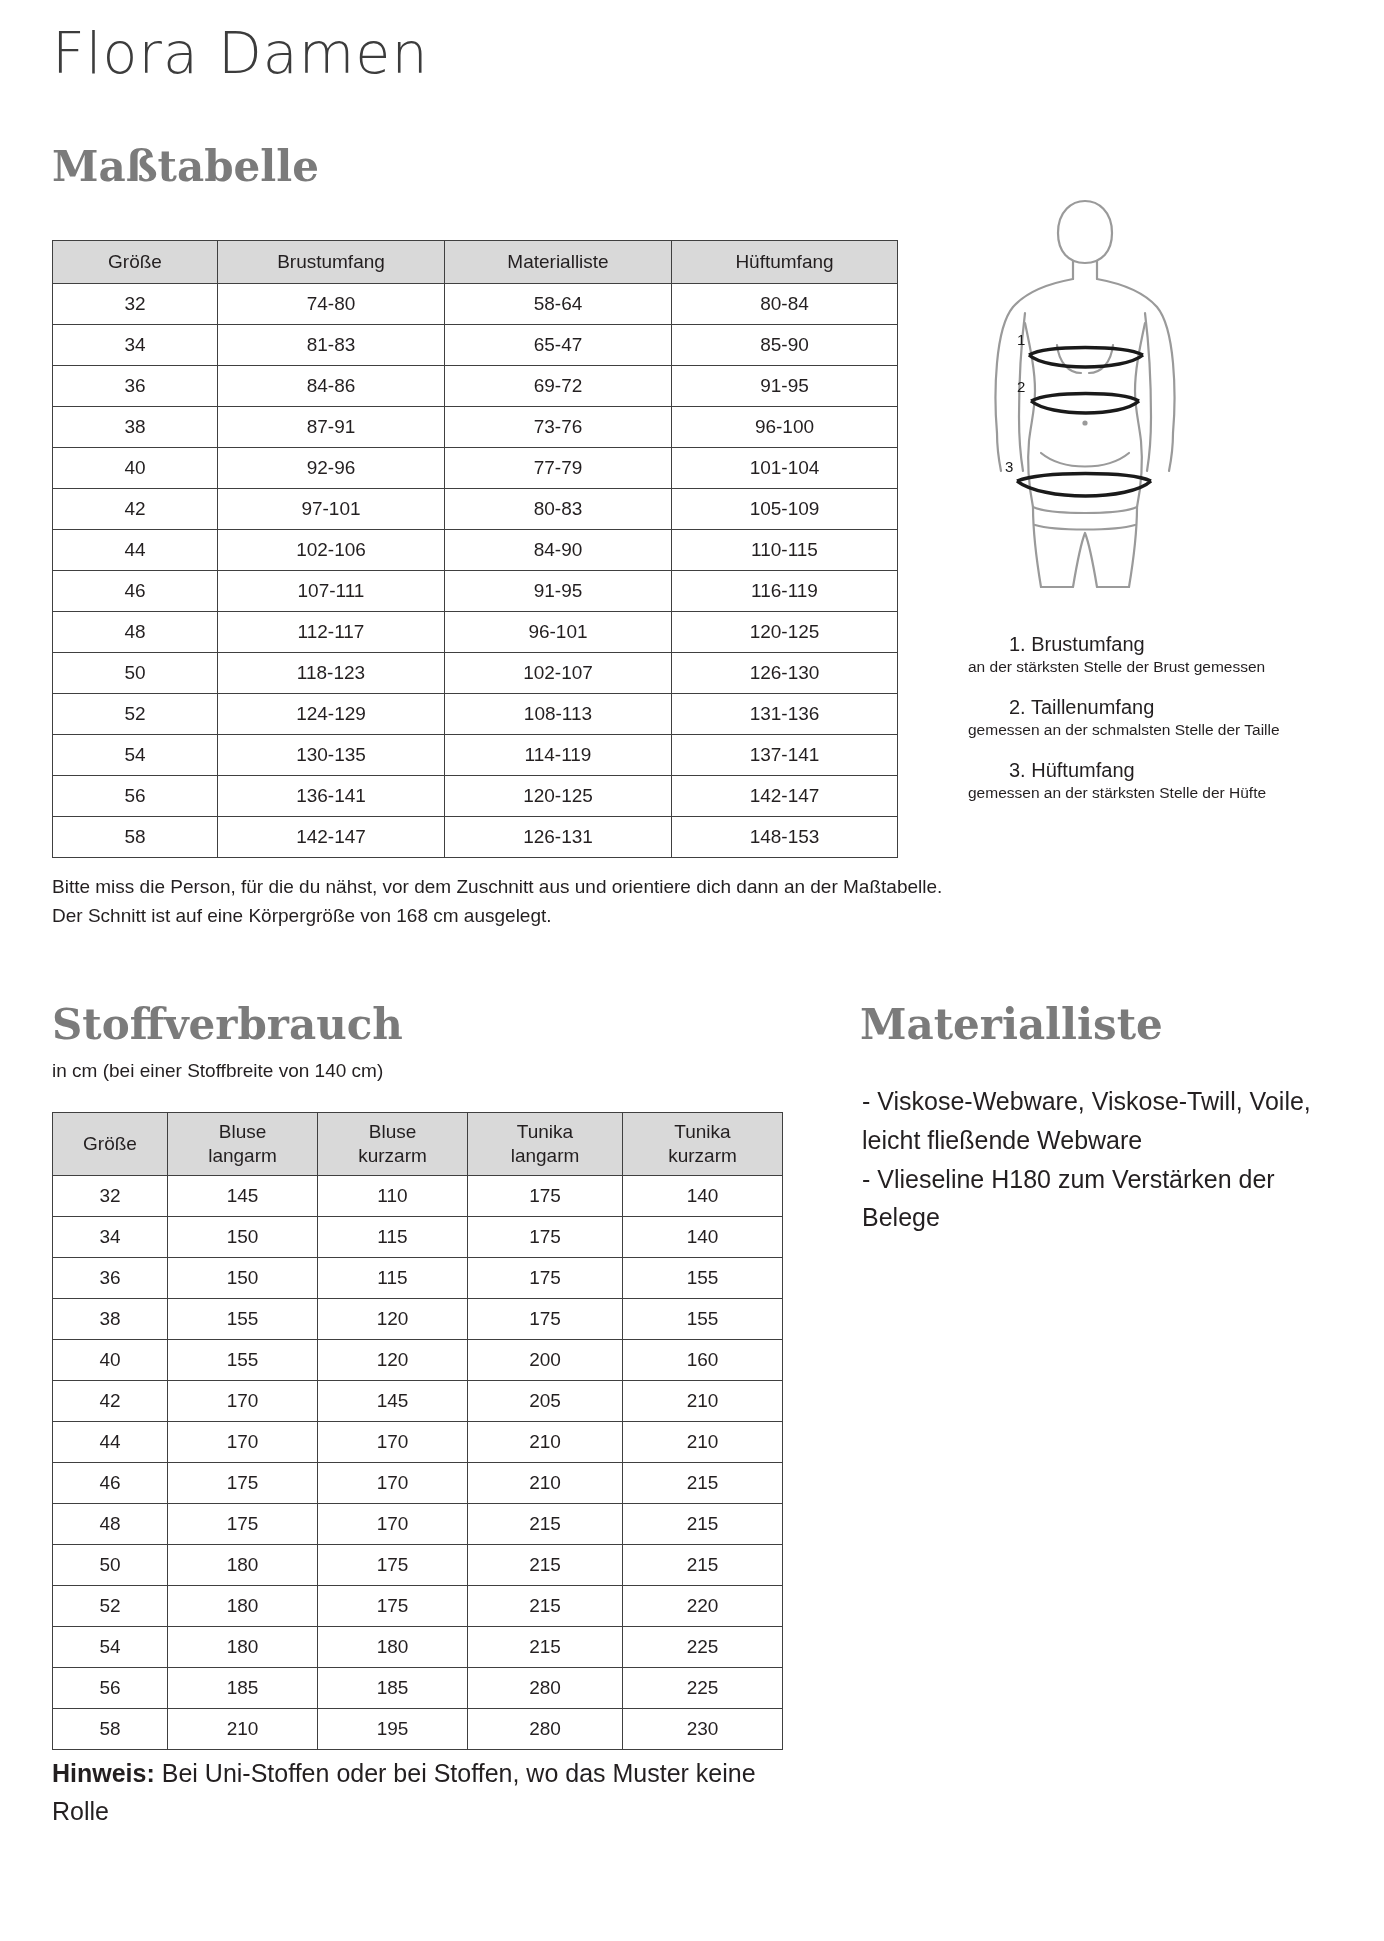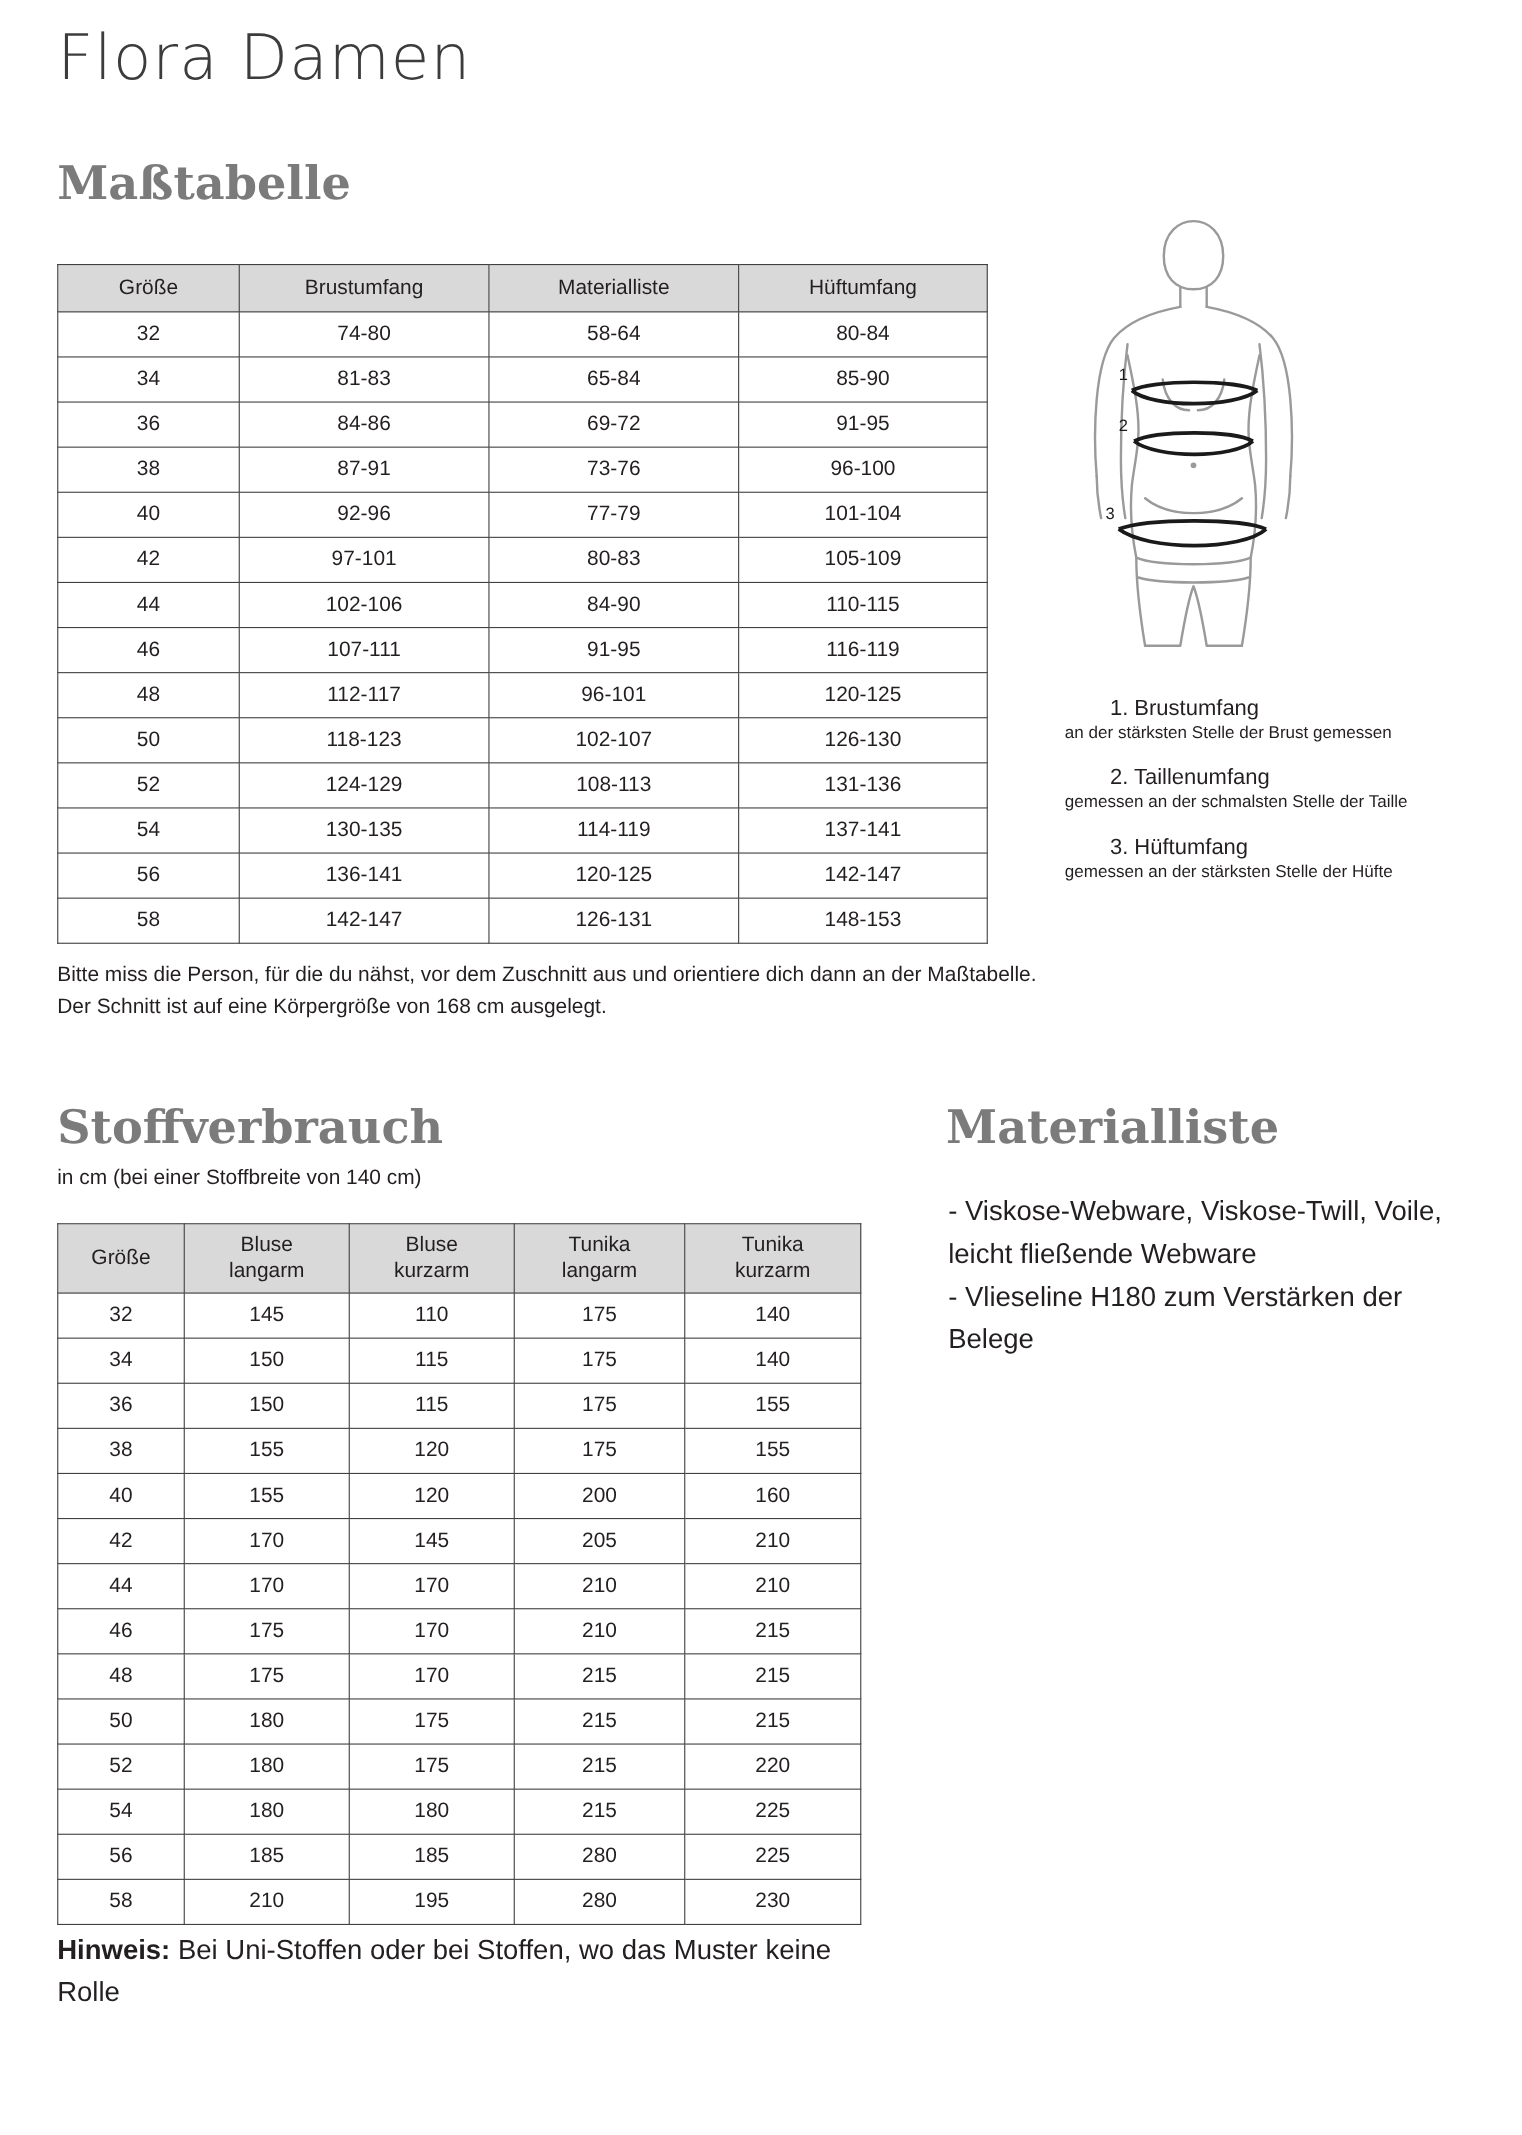--- a/index.html
+++ b/index.html
@@ -211,21 +211,21 @@
       <tbody>
         <tr>
           <td>32</td>
           <td>74-80</td>
           <td>58-64</td>
           <td>80-84</td>
         </tr>
         <tr>
           <td>34</td>
           <td>81-83</td>
-          <td>65-84</td>
+          <td>65-47</td>
           <td>85-90</td>
         </tr>
         <tr>
           <td>36</td>
           <td>84-86</td>
           <td>69-72</td>
           <td>91-95</td>
         </tr>
         <tr>
           <td>38</td>

